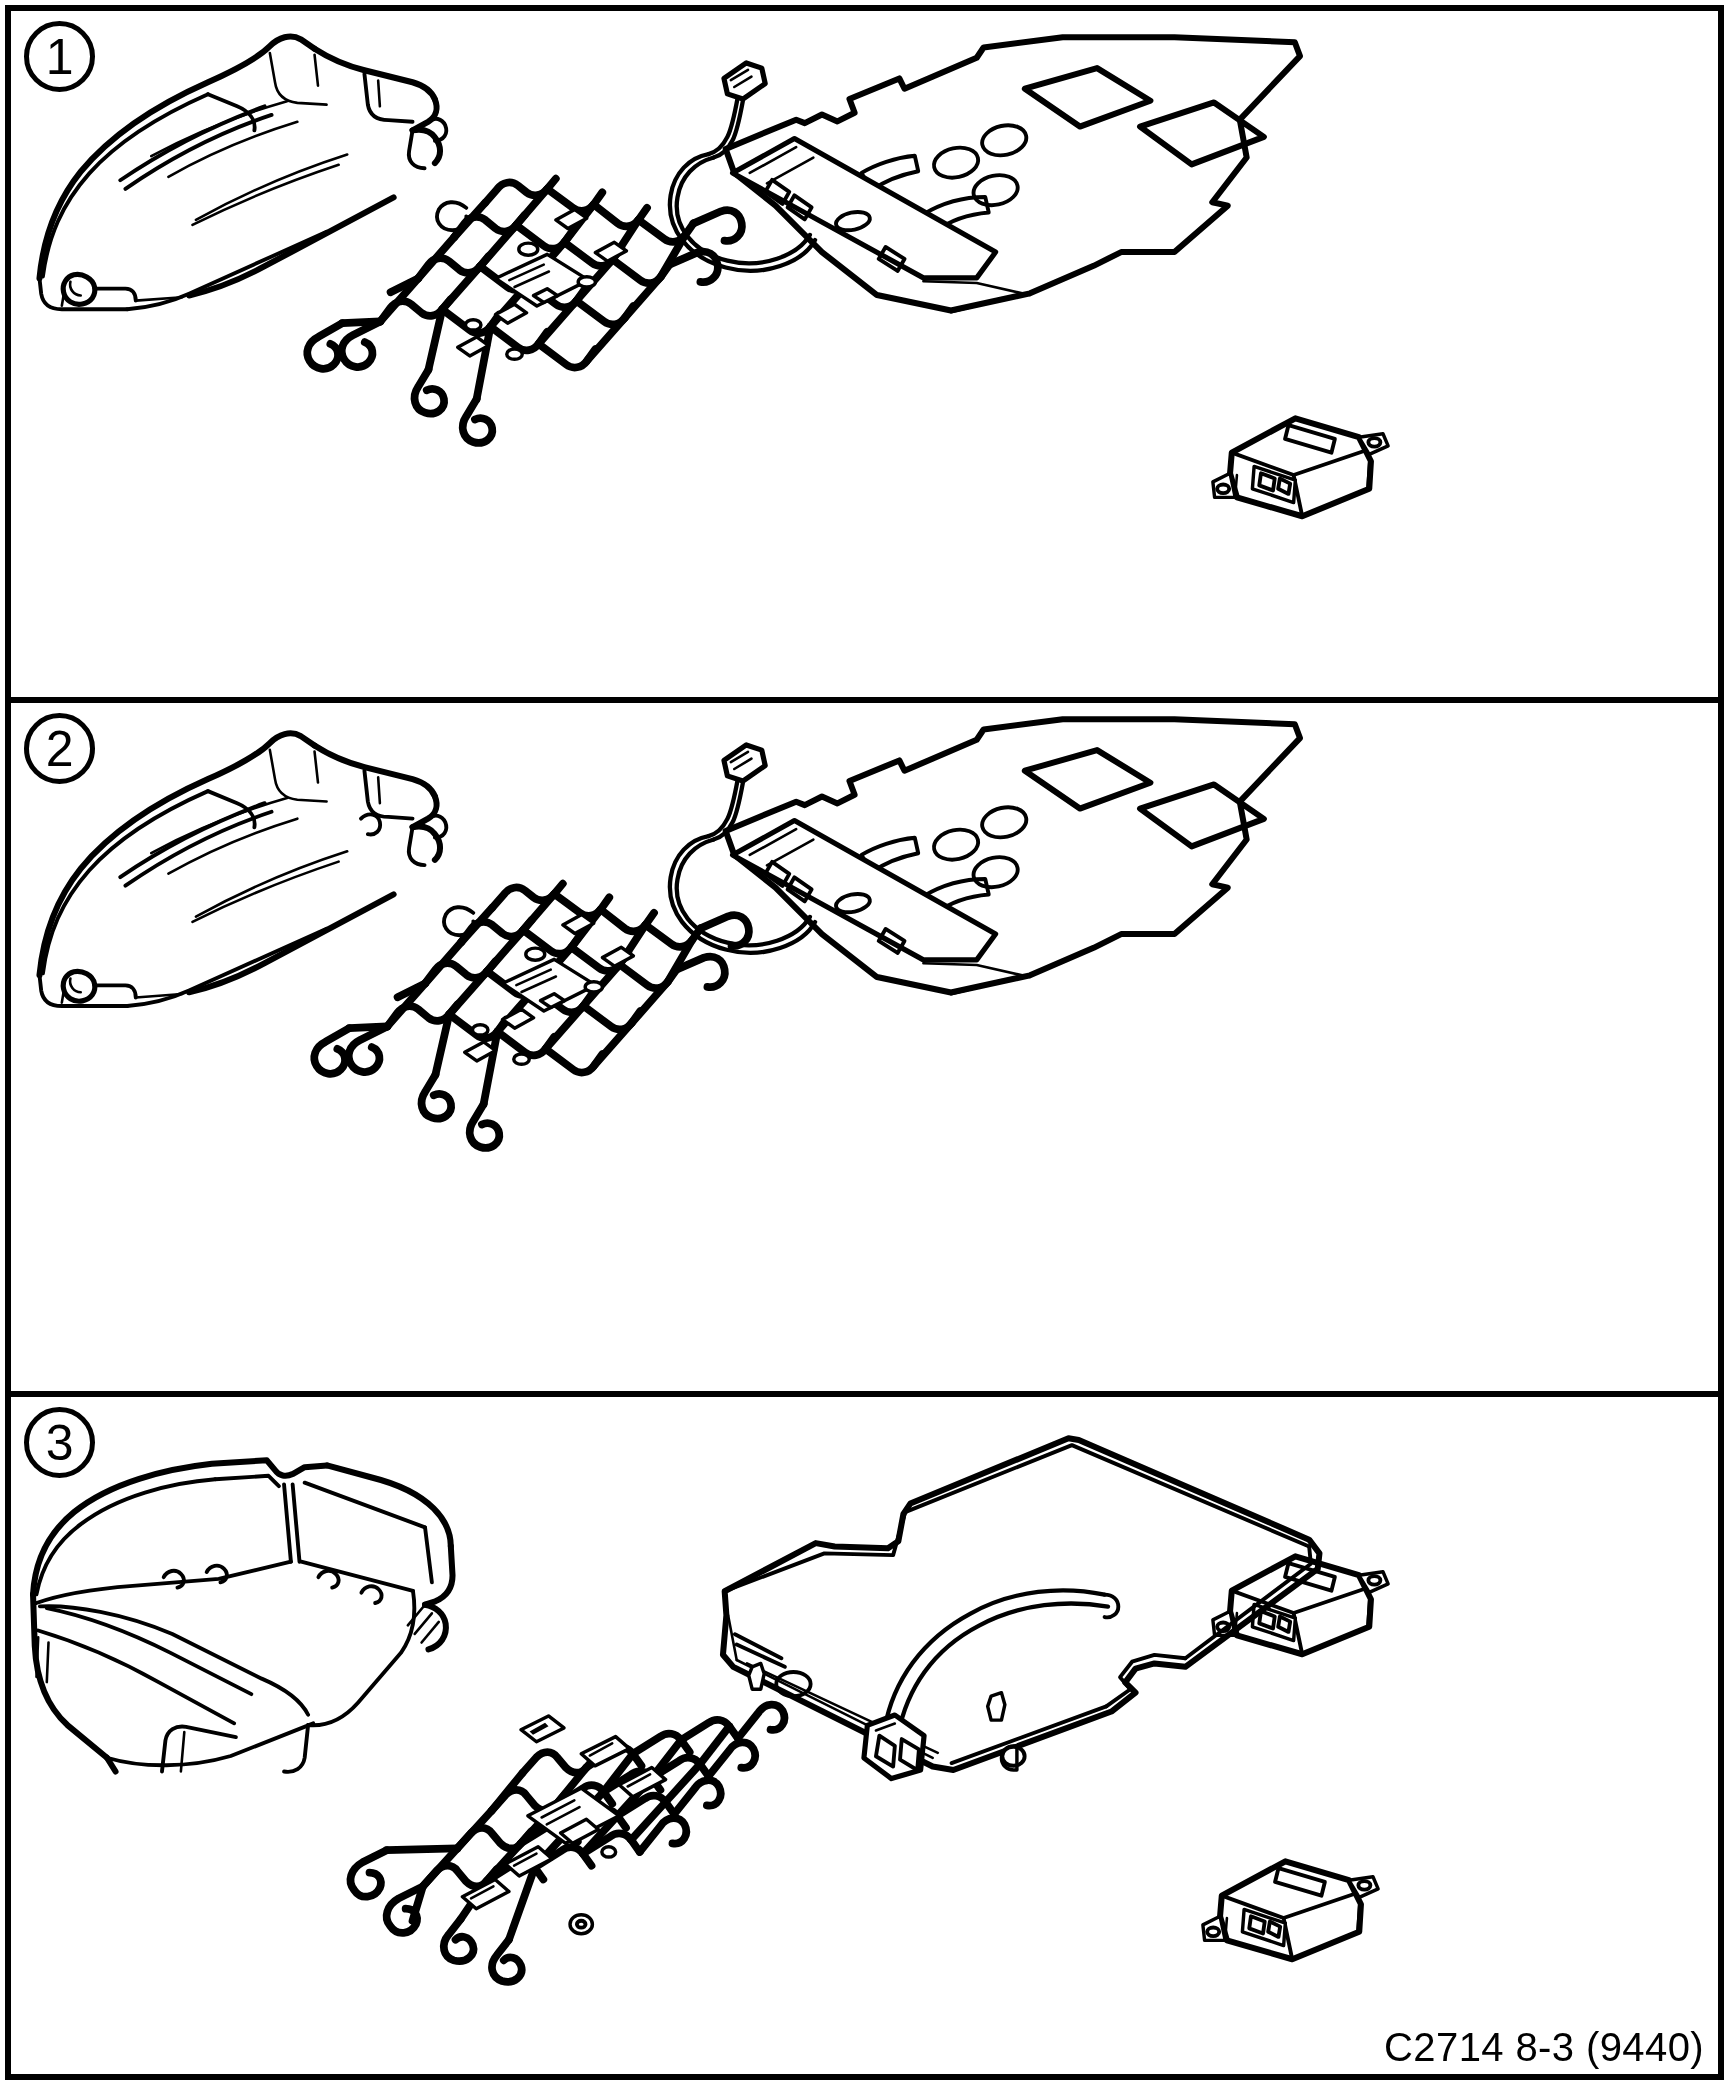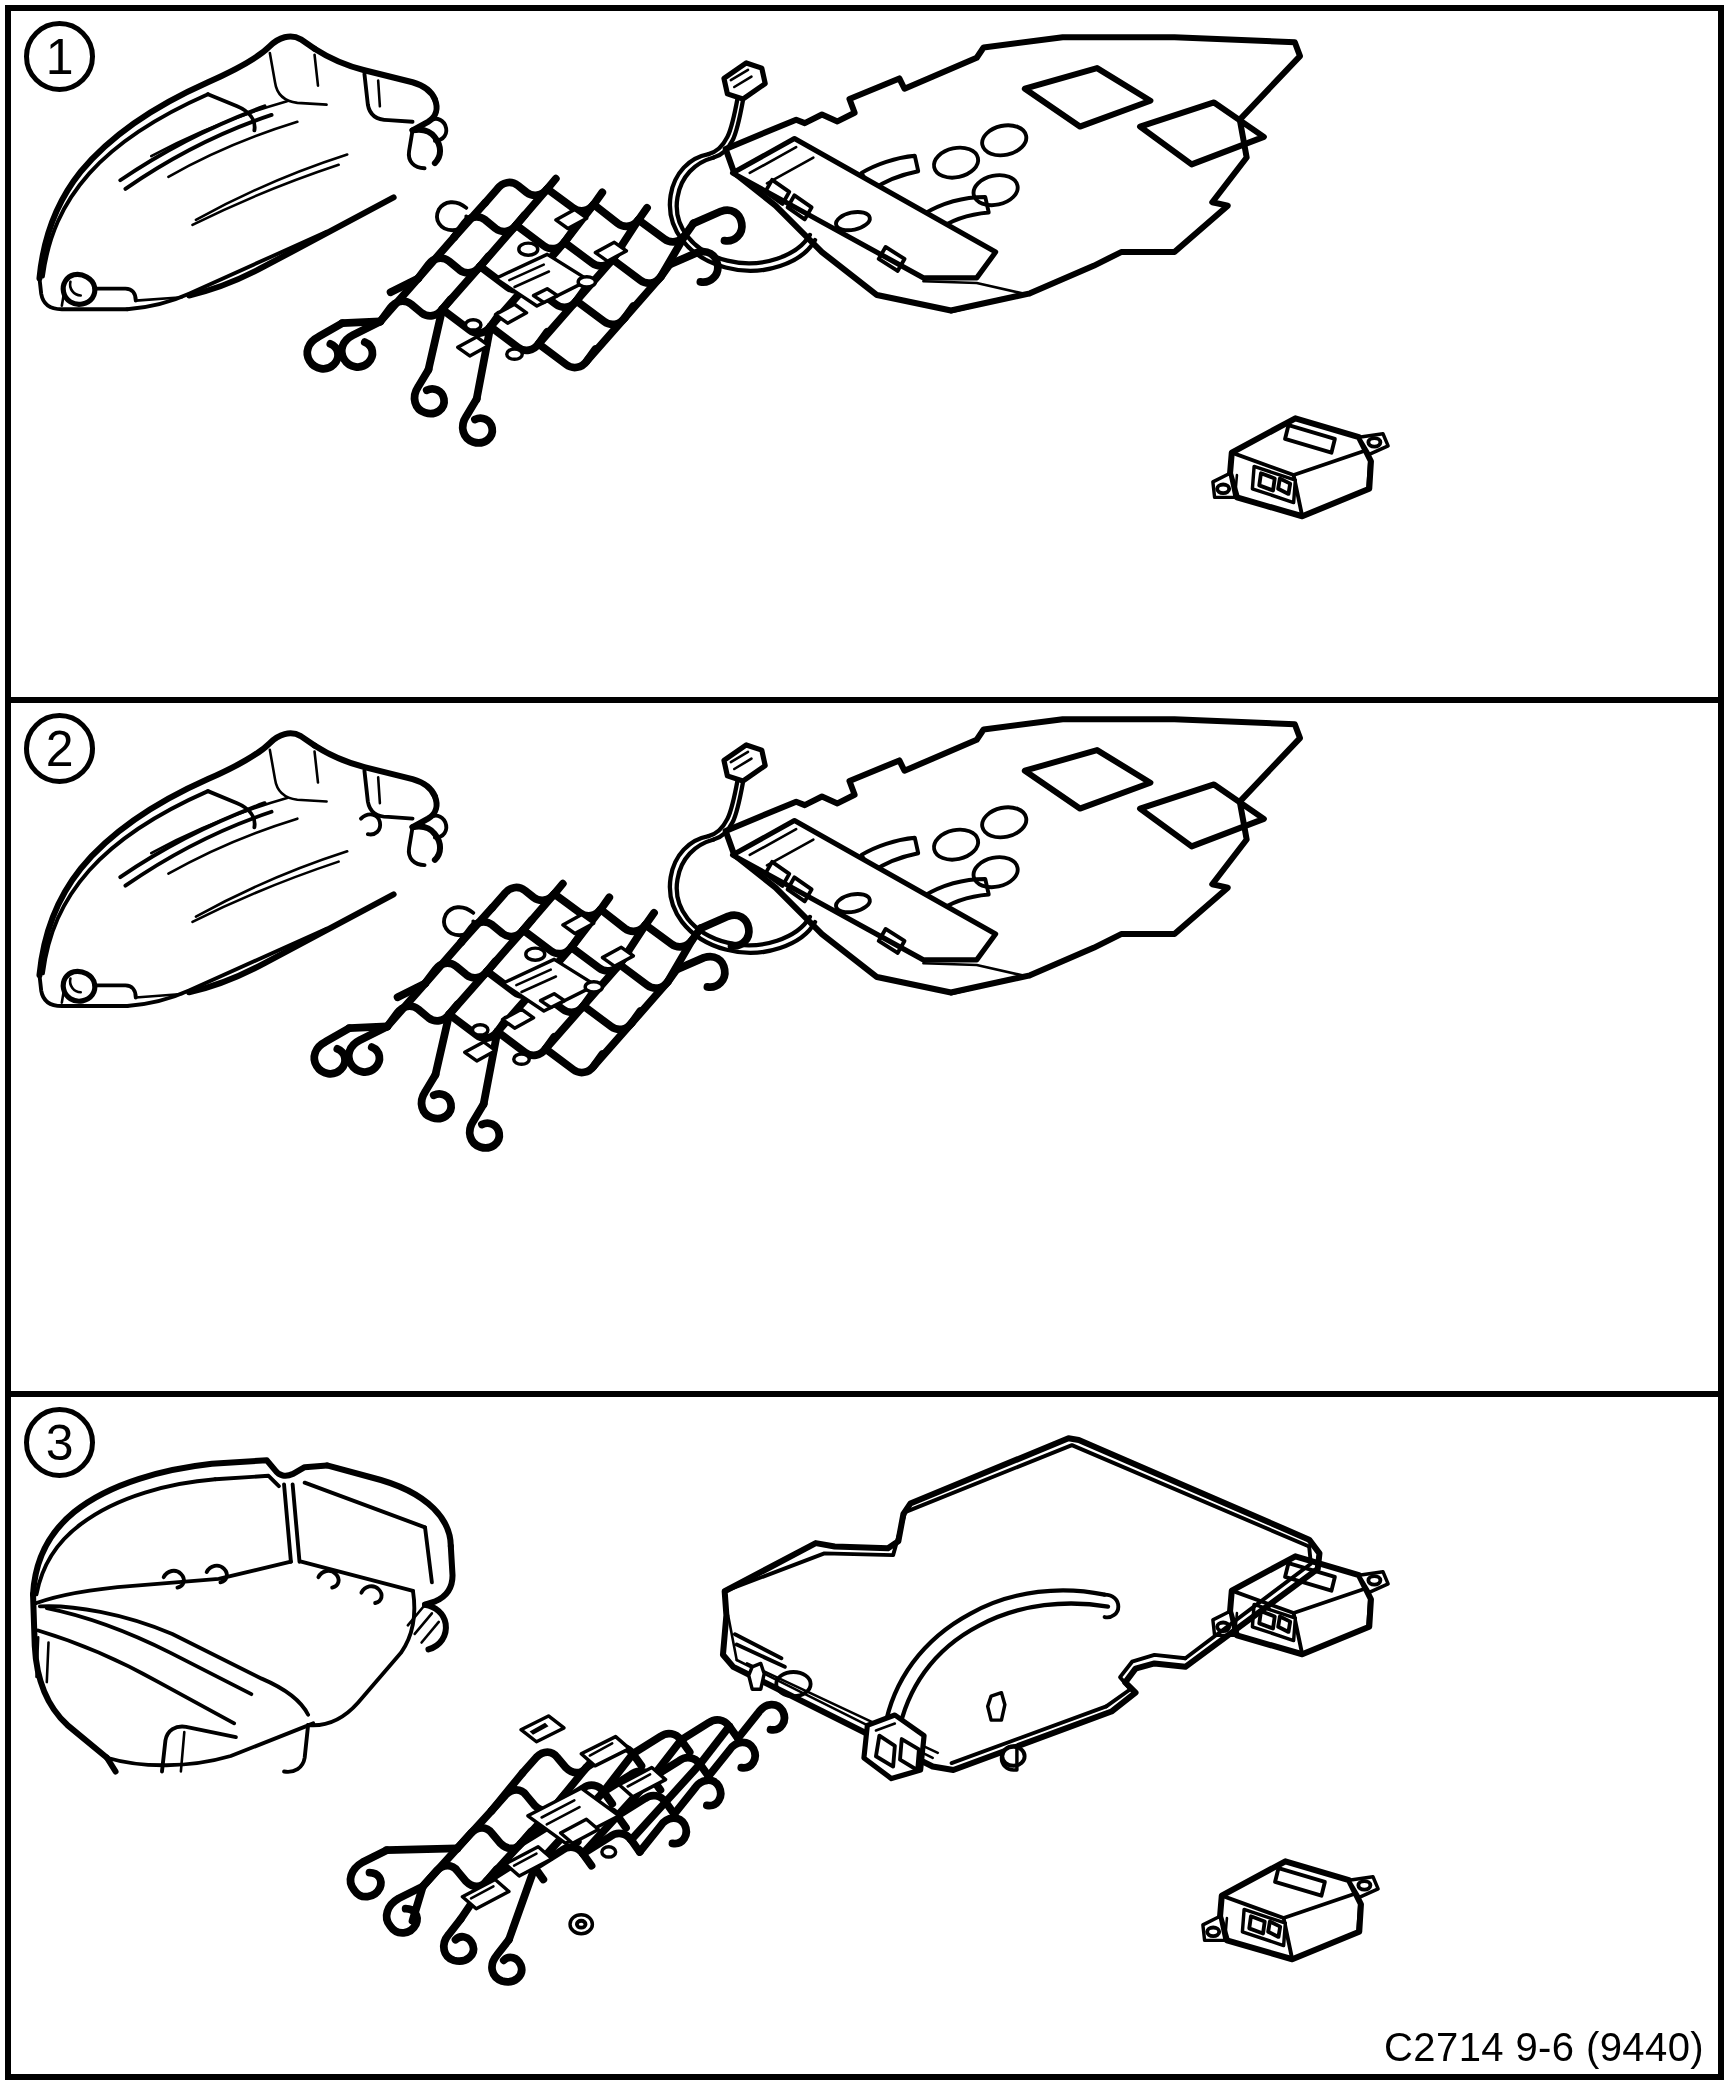--- a/index.html
+++ b/index.html
@@ -586,16 +586,16 @@
         <path class="fillw2" d="M28 76 L8 86 L10 104 L34 104 Z"></path>
         <ellipse class="md" cx="20" cy="94" rx="7" ry="5"></ellipse>
         <path class="fillw2" d="M178 34 L206 30 L212 44 L190 54 Z"></path>
         <ellipse class="md" cx="196" cy="40" rx="7" ry="5"></ellipse>
         <path class="ln" d="M190 62 L188 92"></path>
         <path class="ln" d="M36 78 L34 102"></path>
       </svg>
     </div>
   </div>
 
-  <div id="caption">C2714 9-6 (9440)</div>
+  <div id="caption">C2714 8-3 (9440)</div>
 
 </div>
 
 
 </body></html>

